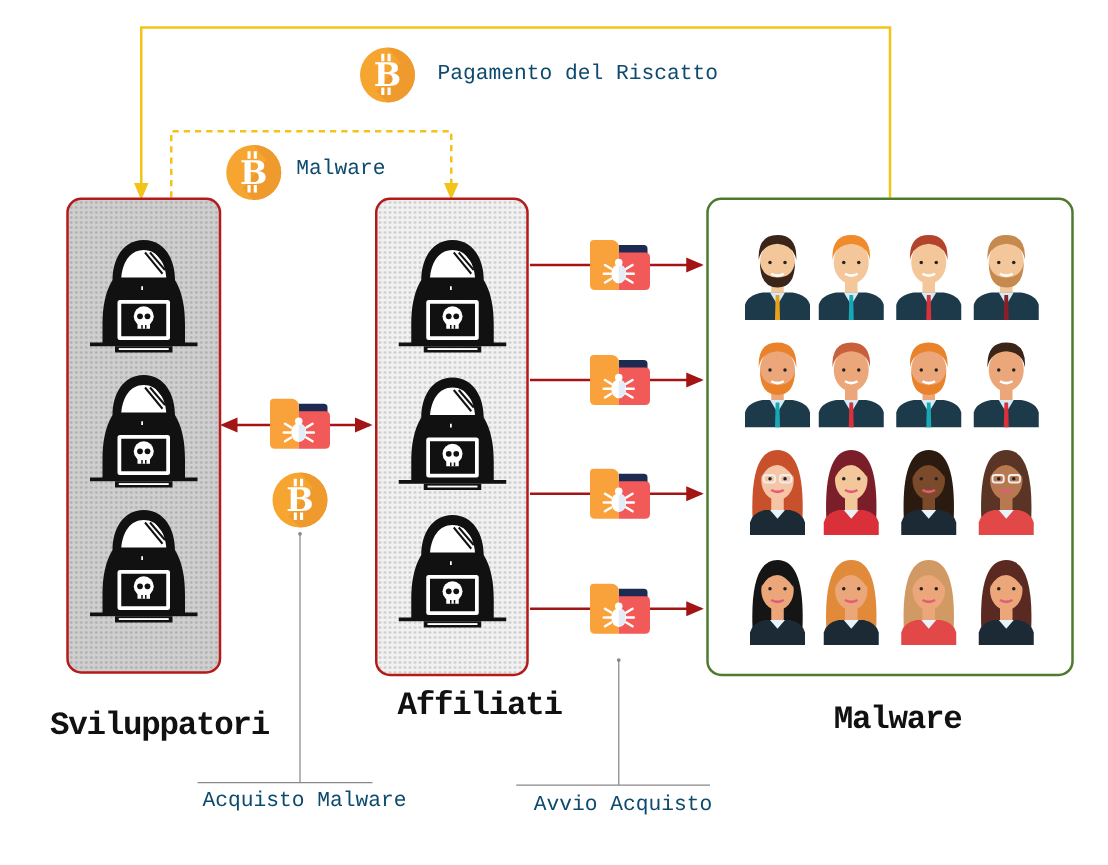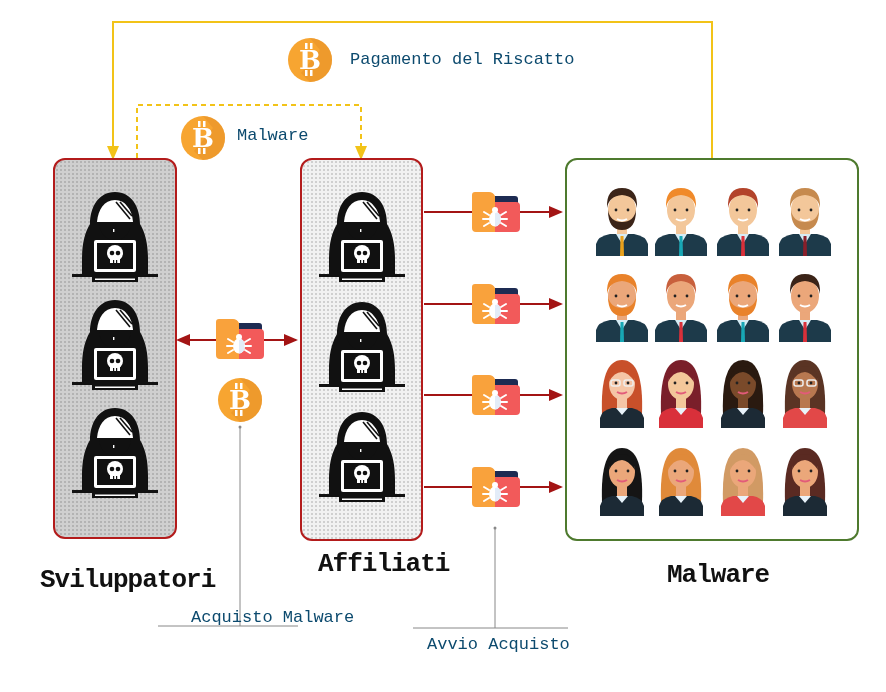--- a/index.html
+++ b/index.html
@@ -533,14 +533,14 @@
         <circle cx="24" cy="31" r="1.4" fill="#222"></circle>
         <circle cx="36" cy="31" r="1.4" fill="#222"></circle>
         <path d="M25,40 Q30,43 35,40" stroke="#e25b7a" stroke-width="2" fill="none"></path>
       </svg></div>
   </div>
 
 <div class="big-label" style="left:40px;top:565px;">Sviluppatori</div>
 <div class="big-label" style="left:318px;top:549px;">Affiliati</div>
 <div class="big-label" style="left:667px;top:560px;">Malware</div>
 
-<div class="small-label" style="left:162px;top:608px;margin-left:29px;">Acquisto Malware</div>
+<div class="small-label" style="left:162px;top:632px;">Acquisto Malware</div>
 <div class="small-label" style="left:427px;top:635px;">Avvio Acquisto</div>
 
 </body></html>

